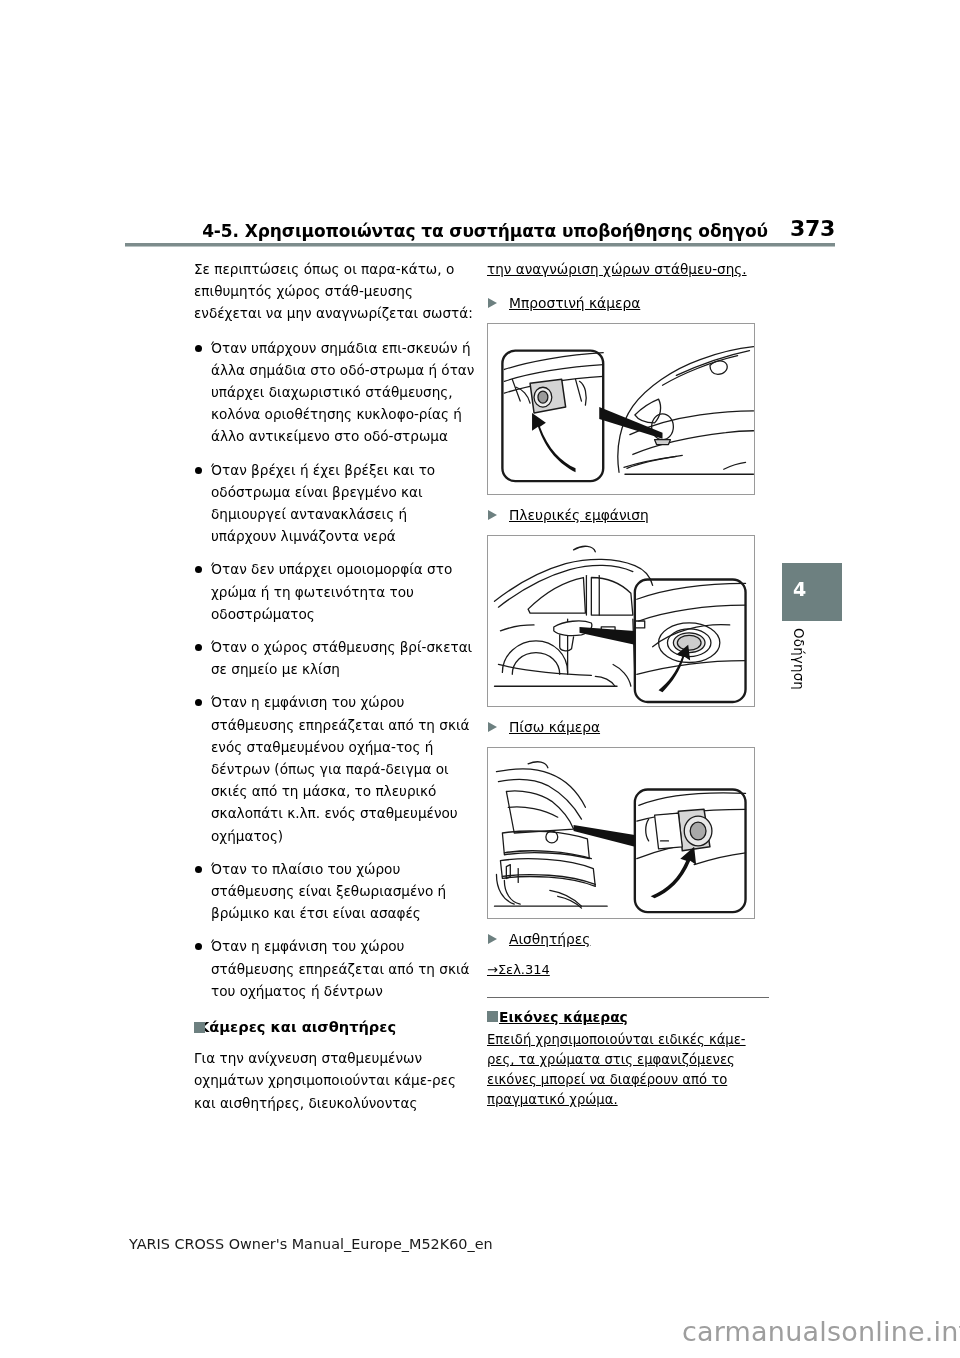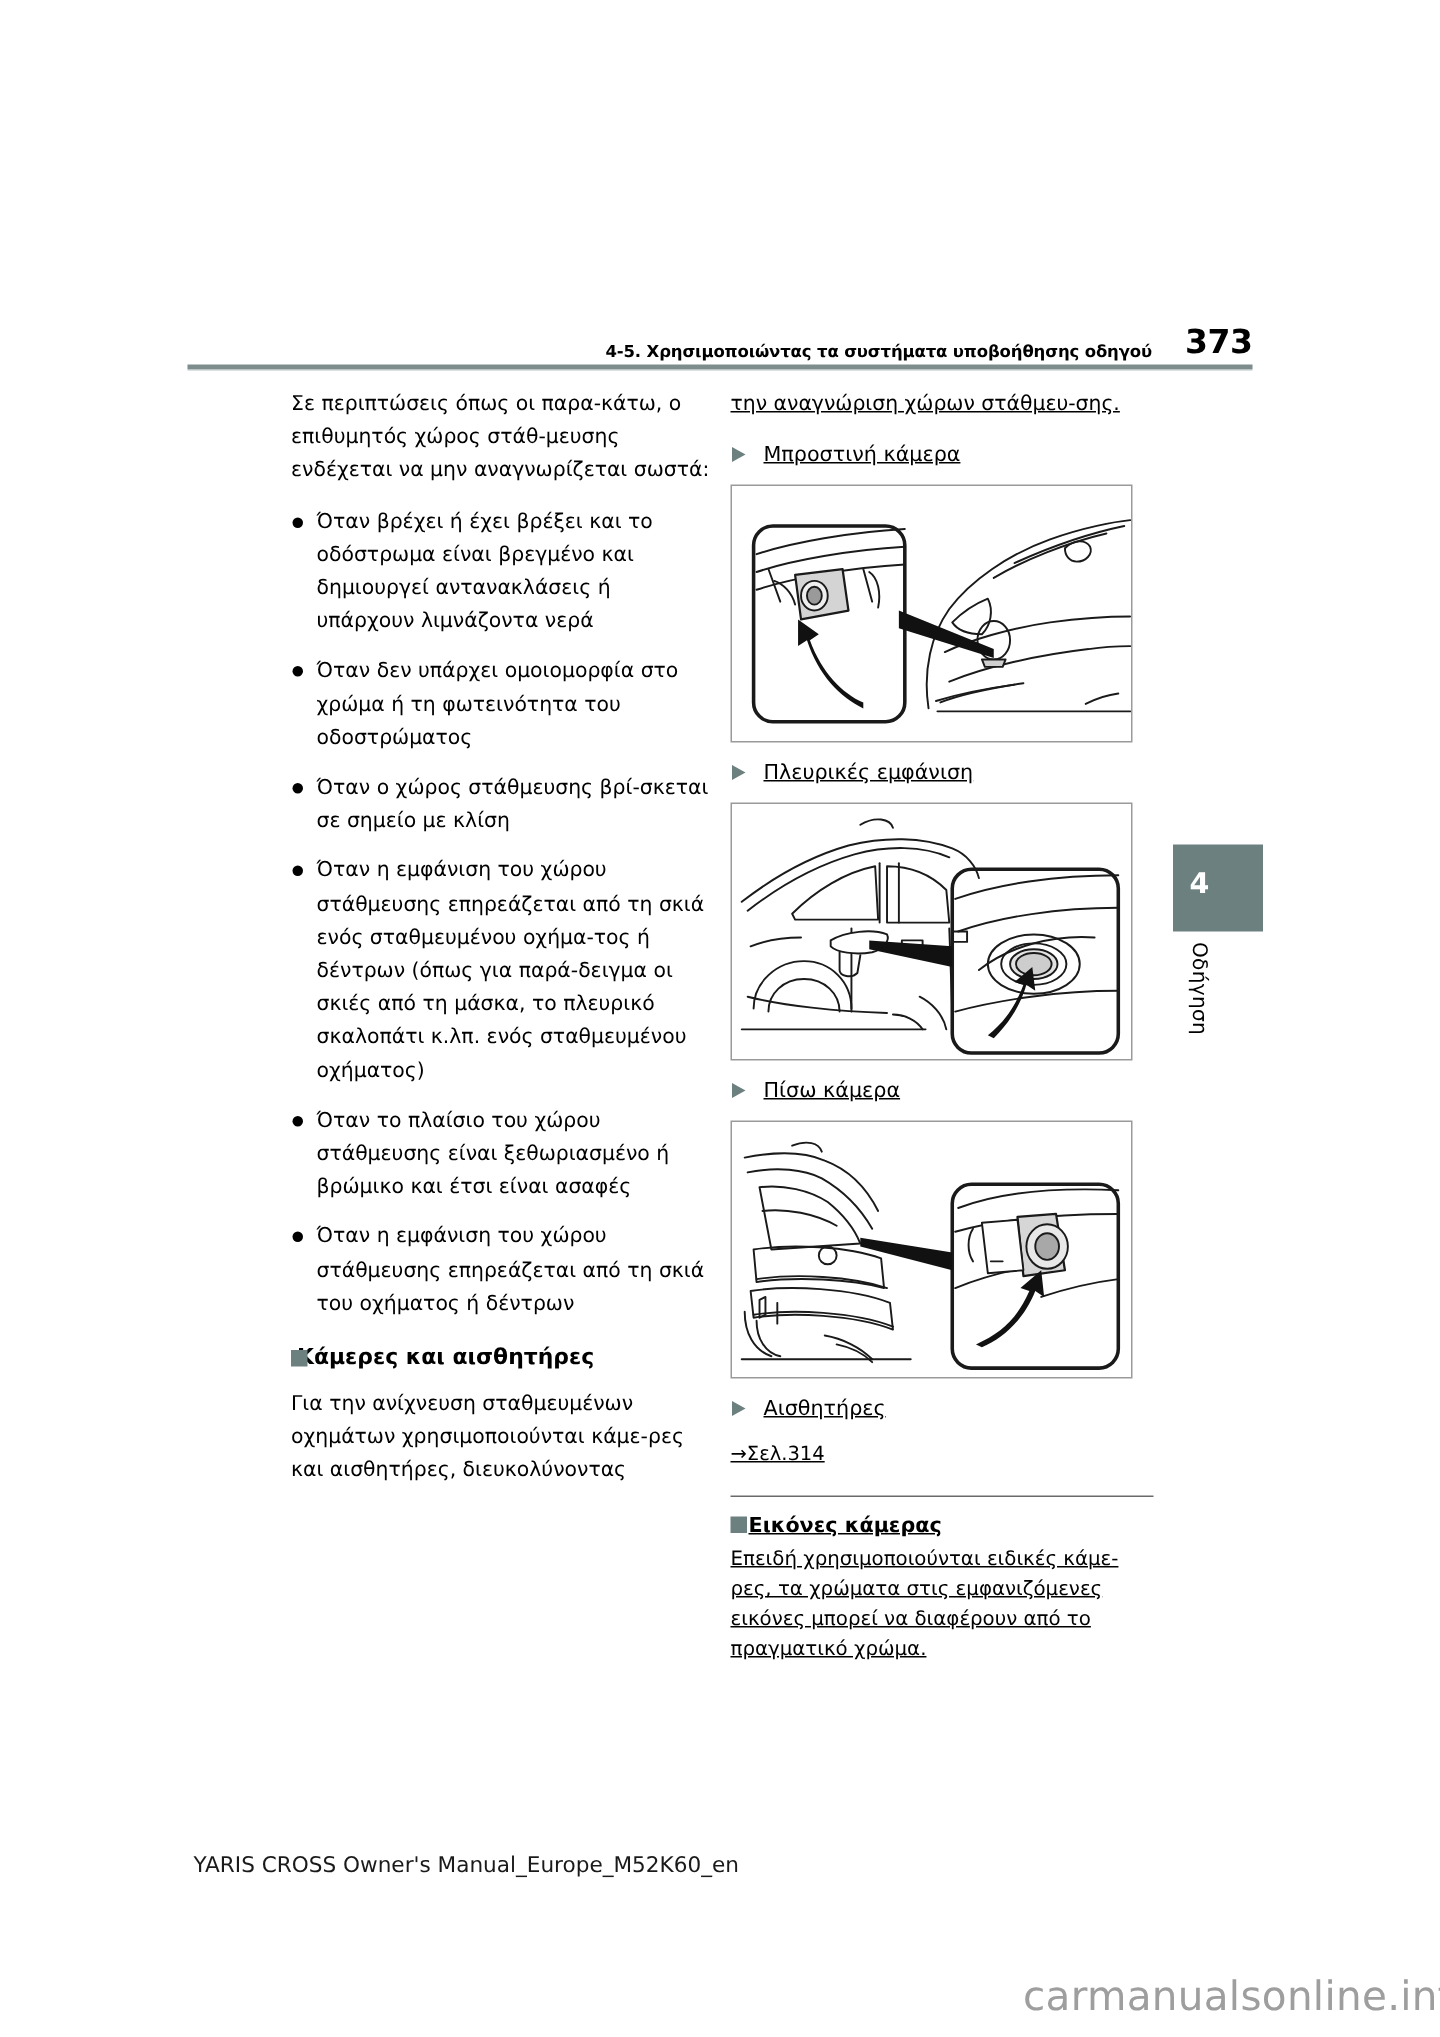--- a/index.html
+++ b/index.html
@@ -29,21 +29,21 @@
     position: absolute;
     left: 125px;
     top: 208px;
     width: 710px;
     height: 32px;
     display: flex;
     align-items: flex-end;
     justify-content: flex-end;
   }
   #header-title {
-    font-size: 11px;
+    font-size: 17px;
     font-weight: bold;
     letter-spacing: -0.1px;
     line-height: 1;
     white-space: nowrap;
   }
   #header-pageno {
     font-size: 22px;
     font-weight: bold;
     line-height: 1;
     margin-left: 22px;
@@ -233,20 +233,21 @@
     <span id="header-title">4-5. Χρησιμοποιώντας τα συστήματα υποβοήθησης οδηγού</span>
     <span id="header-pageno">373</span>
   </div>
   <div id="header-rule"></div>
 
   <div class="col" id="col-left">
 
     <p class="para">Σε περιπτώσεις όπως οι παρα-κάτω, ο επιθυμητός χώρος στάθ-μευσης ενδέχεται να μην αναγνωρίζεται σωστά:</p>
 
     <ul class="bullets">
+      <li>Όταν υπάρχουν σημάδια επι-σκευών ή άλλα σημάδια στο οδό-στρωμα ή όταν υπάρχει διαχωριστικό στάθμευσης, κολόνα οριοθέτησης κυκλοφο-ρίας ή άλλο αντικείμενο στο οδό-στρωμα</li>
       <li>Όταν βρέχει ή έχει βρέξει και το οδόστρωμα είναι βρεγμένο και δημιουργεί αντανακλάσεις ή υπάρχουν λιμνάζοντα νερά</li>
       <li>Όταν δεν υπάρχει ομοιομορφία στο χρώμα ή τη φωτεινότητα του οδοστρώματος</li>
       <li>Όταν ο χώρος στάθμευσης βρί-σκεται σε σημείο με κλίση</li>
       <li>Όταν η εμφάνιση του χώρου στάθμευσης επηρεάζεται από τη σκιά ενός σταθμευμένου οχήμα-τος ή δέντρων (όπως για παρά-δειγμα οι σκιές από τη μάσκα, το πλευρικό σκαλοπάτι κ.λπ. ενός σταθμευμένου οχήματος)</li>
       <li>Όταν το πλαίσιο του χώρου στάθμευσης είναι ξεθωριασμένο ή βρώμικο και έτσι είναι ασαφές</li>
       <li>Όταν η εμφάνιση του χώρου στάθμευσης επηρεάζεται από τη σκιά του οχήματος ή δέντρων</li>
     </ul>
 
     <div class="sec-head">
       <span class="sq"></span><span>Κάμερες και αισθητήρες</span>

